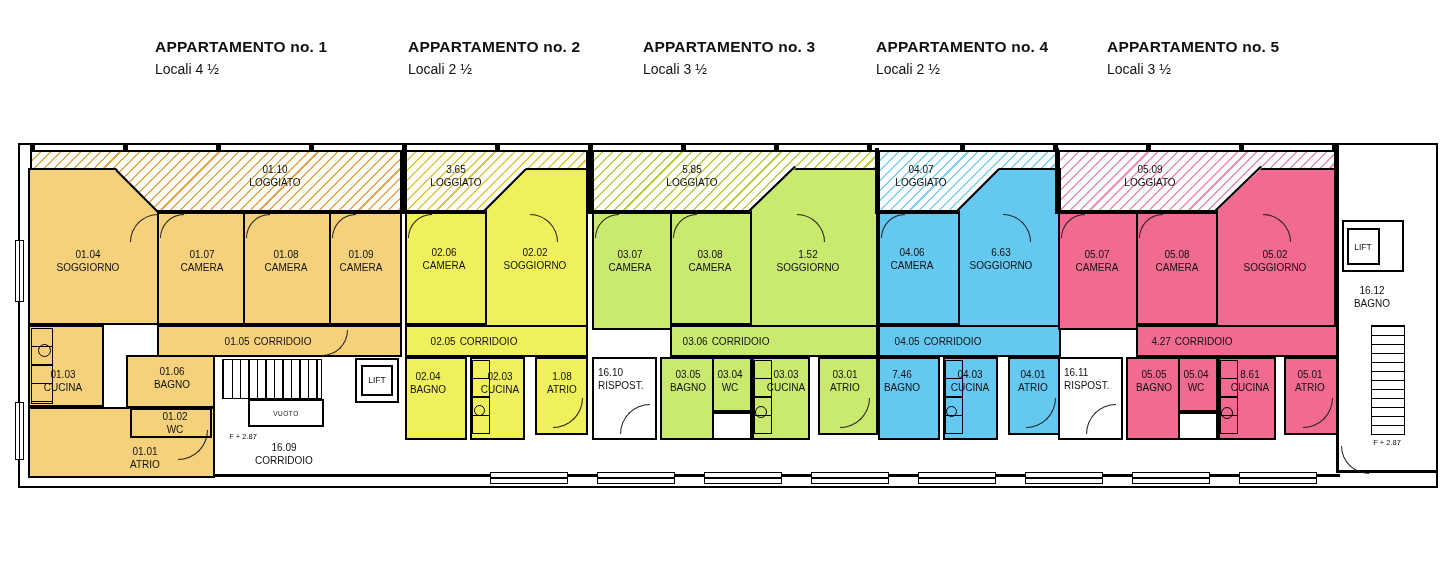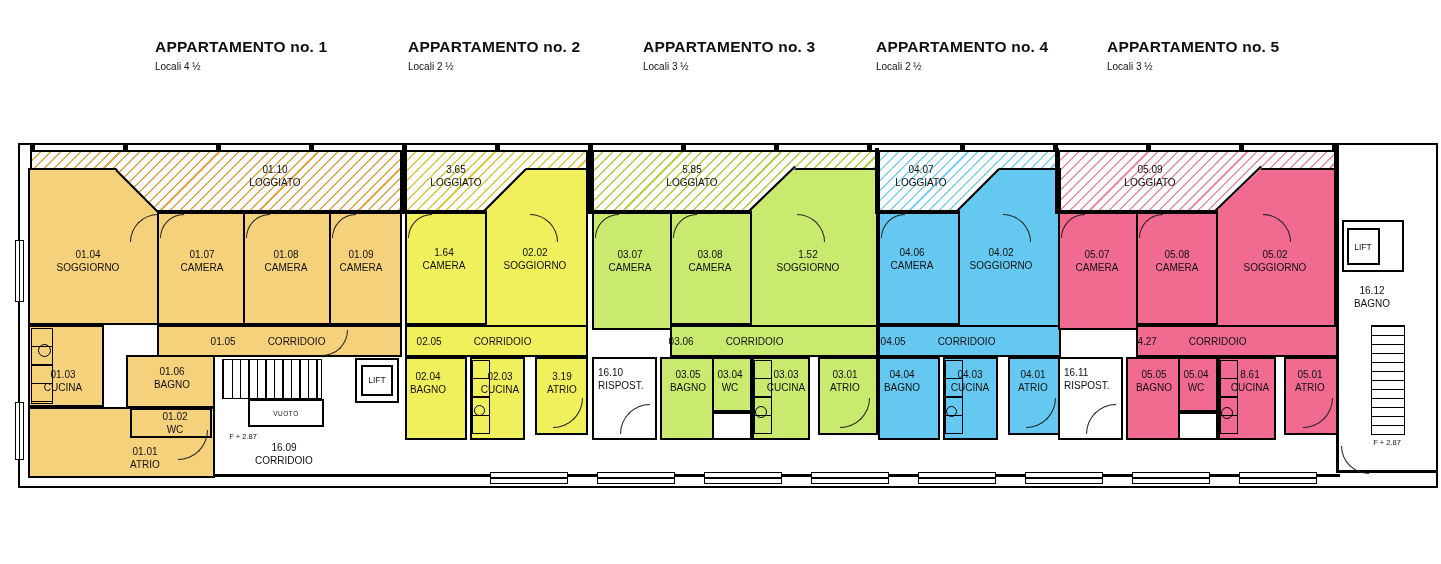--- a/index.html
+++ b/index.html
@@ -1,36 +1,36 @@
 <!DOCTYPE html>
 <html style="--a1: #F6D17C; --a1h: #E4A94E; --a2: #F0F05C; --a2h: #DFC945; --a3: #C9E96F; --a3h: #B5D14E; --a4: #65C8F0; --a4h: #7ED2F3; --a5: #F16A8F; --a5h: #F290AA;"><head>
 <meta charset="utf-8">
 <style>
   html,body{margin:0;padding:0;background:#fff;}
   body{width:1441px;height:564px;position:relative;font-family:"Liberation Sans",sans-serif;color:#111;overflow:hidden;}
   .abs{position:absolute;}
   .hdr{position:absolute;top:38px;}
   .hdr .t{font-size:15.5px;font-weight:bold;letter-spacing:.2px;}
-  .hdr .s{font-size:10px;margin-top:5px;}
+  .hdr .s{font-size:14px;margin-top:5px;}
   .room{position:absolute;border:2px solid #000;box-sizing:border-box;}
   .a1{background:var(--a1);} .a2{background:var(--a2);} .a3{background:var(--a3);}
   .a4{background:var(--a4);} .a5{background:var(--a5);}
   .hatch{position:absolute;border:2px solid #000;box-sizing:border-box;background-color:#fff;}
   .hz1{background-image:repeating-linear-gradient(135deg,transparent 0 5.5px,var(--a1h) 5.5px 7px);}
   .hz2{background-image:repeating-linear-gradient(135deg,transparent 0 5.5px,var(--a2h) 5.5px 7px);}
   .hz3{background-image:repeating-linear-gradient(135deg,transparent 0 5.5px,var(--a3h) 5.5px 7px);}
   .hz4{background-image:repeating-linear-gradient(135deg,transparent 0 5.5px,var(--a4h) 5.5px 7px);}
   .hz5{background-image:repeating-linear-gradient(135deg,transparent 0 5.5px,var(--a5h) 5.5px 7px);}
   .whitebox{position:absolute;border:2px solid #000;background:#fff;box-sizing:border-box;}
   .wall{position:absolute;background:#000;}
   .diag{position:absolute;height:0;border-top:2.5px solid #000;transform-origin:left center;}
   .lbl{position:absolute;transform:translate(-50%,-50%);font-size:10px;line-height:12.5px;text-align:center;white-space:nowrap;}
   .lbl span{display:block;}
   .lbl1{position:absolute;transform:translate(-50%,-50%);font-size:10px;white-space:nowrap;}
-  .lbl1 span{display:inline;margin:0 16px;}
+  .lbl1 span{display:inline;margin:0 2px;}
   .lbll{position:absolute;font-size:10px;line-height:13px;white-space:nowrap;}
   .lbll span{display:block;}
   .tiny{position:absolute;transform:translate(-50%,-50%);font-size:7.5px;white-space:nowrap;}
   .door{position:absolute;border:1.3px solid #222;box-sizing:border-box;background:transparent;}
   .dtl{border-right:none;border-bottom:none;border-radius:100% 0 0 0;}
   .dtr{border-left:none;border-bottom:none;border-radius:0 100% 0 0;}
   .dbl{border-right:none;border-top:none;border-radius:0 0 0 100%;}
   .dbr{border-left:none;border-top:none;border-radius:0 0 100% 0;}
   .win{position:absolute;border:1.5px solid #000;background:#fff;box-sizing:border-box;
        background-image:linear-gradient(to bottom,transparent 42%,#000 42%,#000 58%,transparent 58%);}
@@ -229,38 +229,38 @@
   <div class="lbl" style="left:145px;top:458px">
       <span>01.01</span>
       <span>ATRIO</span>
     </div>
 
   <div class="lbl" style="left:456px;top:176px">
       <span>3.65</span>
       <span>LOGGIATO</span>
     </div>
   <div class="lbl" style="left:444px;top:259px">
-      <span>1.64</span>
+      <span>02.06</span>
       <span>CAMERA</span>
     </div>
   <div class="lbl" style="left:535px;top:259px">
       <span>02.02</span>
       <span>SOGGIORNO</span>
     </div>
   <div class="lbl1" style="left:474px;top:341px"><span>02.05</span><span>CORRIDOIO</span></div>
   <div class="lbl" style="left:428px;top:383px">
       <span>02.04</span>
       <span>BAGNO</span>
     </div>
   <div class="lbl" style="left:500px;top:383px">
       <span>02.03</span>
       <span>CUCINA</span>
     </div>
   <div class="lbl" style="left:562px;top:383px">
-      <span>3.19</span>
+      <span>1.08</span>
       <span>ATRIO</span>
     </div>
 
   <div class="lbl" style="left:692px;top:176px">
       <span>5.85</span>
       <span>LOGGIATO</span>
     </div>
   <div class="lbl" style="left:630px;top:261px">
       <span>03.07</span>
       <span>CAMERA</span>
@@ -293,26 +293,26 @@
 
   <div class="lbl" style="left:921px;top:176px">
       <span>04.07</span>
       <span>LOGGIATO</span>
     </div>
   <div class="lbl" style="left:912px;top:259px">
       <span>04.06</span>
       <span>CAMERA</span>
     </div>
   <div class="lbl" style="left:1001px;top:259px">
-      <span>04.02</span>
+      <span>6.63</span>
       <span>SOGGIORNO</span>
     </div>
   <div class="lbl1" style="left:938px;top:341px"><span>04.05</span><span>CORRIDOIO</span></div>
   <div class="lbl" style="left:902px;top:381px">
-      <span>04.04</span>
+      <span>7.46</span>
       <span>BAGNO</span>
     </div>
   <div class="lbl" style="left:970px;top:381px">
       <span>04.03</span>
       <span>CUCINA</span>
     </div>
   <div class="lbl" style="left:1033px;top:381px">
       <span>04.01</span>
       <span>ATRIO</span>
     </div>

